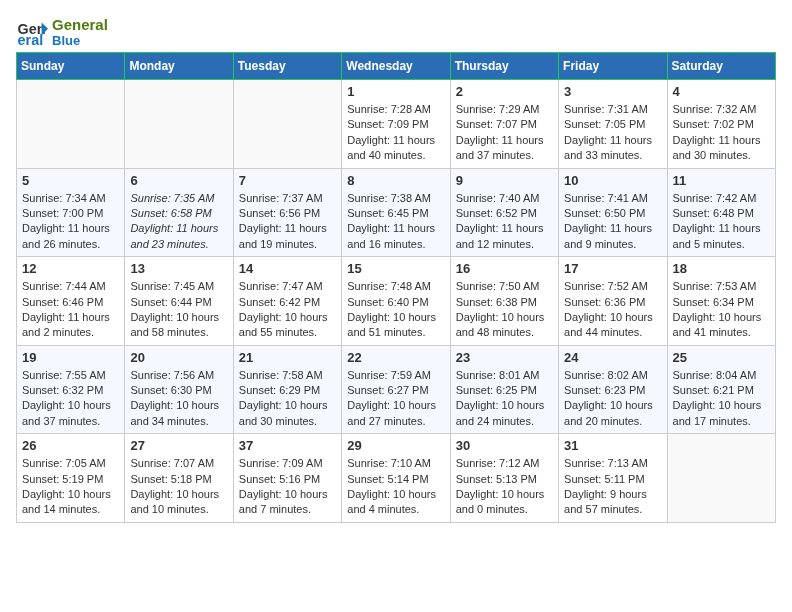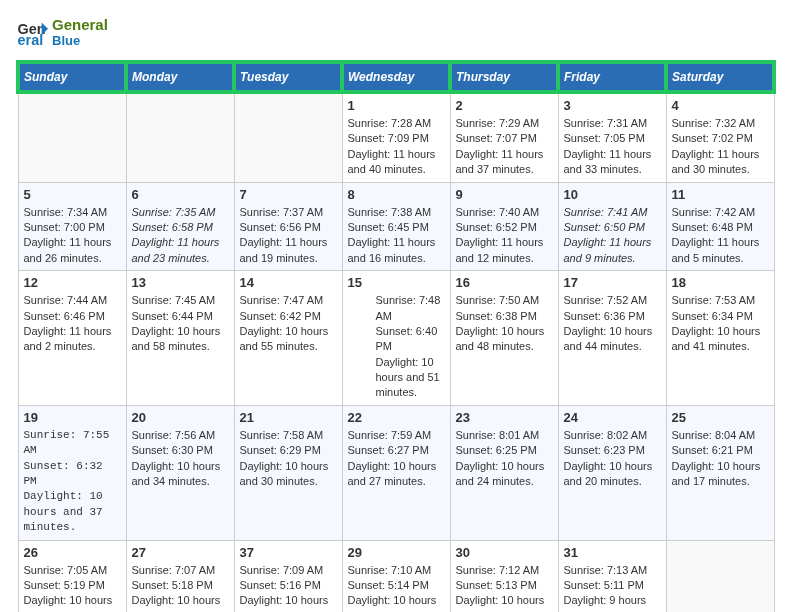--- a/index.html
+++ b/index.html
@@ -7,21 +7,21 @@
       font-family: Arial, sans-serif;
       background: #fff;
       width: 792px;
       min-height: 612px;
       padding: 16px;
     }
     .header {
       display: flex;
       justify-content: space-between;
       align-items: center;
-      margin-bottom: 12px;
+      margin-bottom: 4px;
     }
     .logo {
       display: flex;
       align-items: center;
       gap: 4px;
     }
     .logo-icon {
       width: 32px;
       height: 32px;
     }
@@ -42,22 +42,21 @@
       border-collapse: collapse;
       border: 1px solid #ccc;
     }
     .calendar th {
       background-color: #2a6db5;
       color: #fff;
       font-size: 12px;
       font-weight: bold;
       padding: 6px 4px;
       text-align: left;
-      border: 4px solid #22c55e;
-      font-style: italic;
+      border: 1px solid #22c55e;
     }
     .calendar td {
       vertical-align: top;
       border: 1px solid #ccc;
       padding: 4px 5px;
       width: 108px;
       min-height: 85px;
       font-size: 10px;
       color: #333;
       background: #fff;
@@ -169,21 +168,21 @@
 Daylight: 11 hours and 16 minutes.</div>
         </td>
         <td>
           <div class="day-number">9</div>
           <div class="day-info" style="white-space: pre-line;">Sunrise: 7:40 AM
 Sunset: 6:52 PM
 Daylight: 11 hours and 12 minutes.</div>
         </td>
         <td>
           <div class="day-number">10</div>
-          <div class="day-info" style="white-space: pre-line; font-style: italic;">Sunrise: 7:41 AM
+          <div class="day-info" style="white-space: pre-line;">Sunrise: 7:41 AM
 Sunset: 6:50 PM
 Daylight: 11 hours and 9 minutes.</div>
         </td>
         <td>
           <div class="day-number">11</div>
           <div class="day-info" style="white-space: pre-line;">Sunrise: 7:42 AM
 Sunset: 6:48 PM
 Daylight: 11 hours and 5 minutes.</div>
         </td>
       </tr>
@@ -201,21 +200,21 @@
 Daylight: 10 hours and 58 minutes.</div>
         </td>
         <td>
           <div class="day-number">14</div>
           <div class="day-info" style="white-space: pre-line;">Sunrise: 7:47 AM
 Sunset: 6:42 PM
 Daylight: 10 hours and 55 minutes.</div>
         </td>
         <td>
           <div class="day-number">15</div>
-          <div class="day-info" style="white-space: pre-line; margin-left: 28px;">Sunrise: 7:48 AM
+          <div class="day-info" style="white-space: pre-line;">Sunrise: 7:48 AM
 Sunset: 6:40 PM
 Daylight: 10 hours and 51 minutes.</div>
         </td>
         <td>
           <div class="day-number">16</div>
           <div class="day-info" style="white-space: pre-line;">Sunrise: 7:50 AM
 Sunset: 6:38 PM
 Daylight: 10 hours and 48 minutes.</div>
         </td>
         <td>
@@ -227,21 +226,21 @@
         <td>
           <div class="day-number">18</div>
           <div class="day-info" style="white-space: pre-line;">Sunrise: 7:53 AM
 Sunset: 6:34 PM
 Daylight: 10 hours and 41 minutes.</div>
         </td>
       </tr>
       <tr>
         <td>
           <div class="day-number">19</div>
-          <div class="day-info" style="white-space: pre-line; font-family: Liberation Mono, monospace;">Sunrise: 7:55 AM
+          <div class="day-info" style="white-space: pre-line;">Sunrise: 7:55 AM
 Sunset: 6:32 PM
 Daylight: 10 hours and 37 minutes.</div>
         </td>
         <td>
           <div class="day-number">20</div>
           <div class="day-info" style="white-space: pre-line;">Sunrise: 7:56 AM
 Sunset: 6:30 PM
 Daylight: 10 hours and 34 minutes.</div>
         </td>
         <td>

